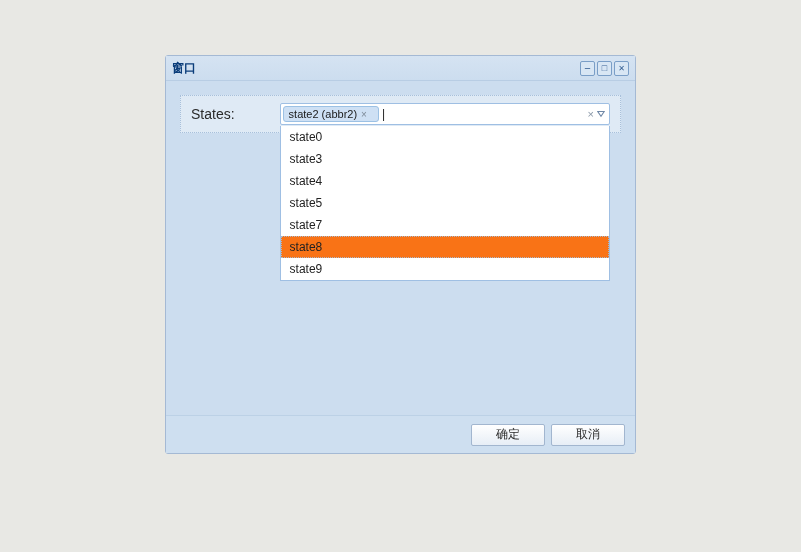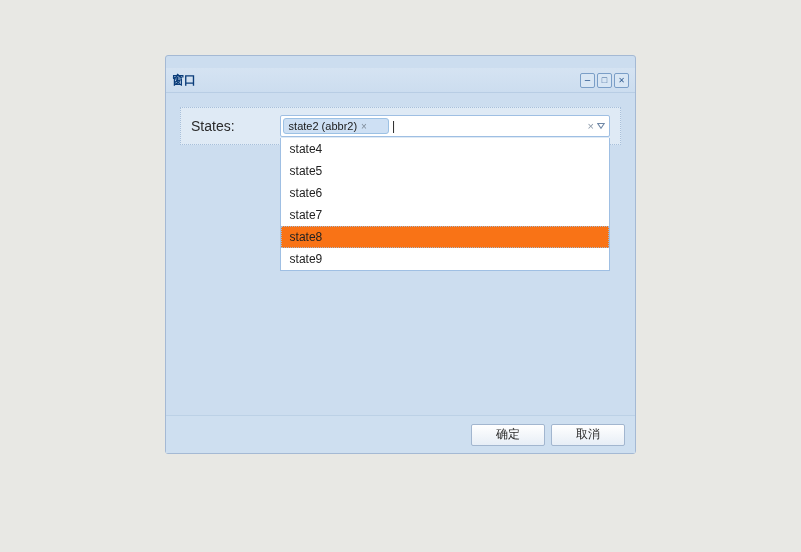--- a/index.html
+++ b/index.html
@@ -22,21 +22,20 @@
       border-radius: 3px;
     }
     .titlebar {
       height: 25px;
       display: flex;
       align-items: center;
       justify-content: space-between;
       padding: 0 6px;
       background: linear-gradient(#d5e3f2, #ccddef);
       border-bottom: 1px solid #b8cde4;
-      margin-top: 12px;
     }
     .title {
       color: #0b3d7a;
       font-weight: bold;
       font-size: 12px;
     }
     .win-tools {
       display: flex;
       gap: 2px;
     }
@@ -83,21 +82,21 @@
       align-items: center;
       background: #fff;
       border: 1px solid #9fbfe3;
       height: 22px;
       border-radius: 2px;
     }
     .tag {
       background: #cee0f4;
       border: 1px solid #9cc1e4;
       border-radius: 3px;
-      padding: 1px 19px 1px 5px;
+      padding: 1px 9px 1px 5px;
       margin: 1px 2px;
       display: flex;
       align-items: center;
       font-size: 11px;
       color: #1a1a1a;
       gap: 2px;
     }
     .tag-x {
       color: #7e8b99;
       font-size: 10px;
@@ -216,23 +215,24 @@
           <div class="field-triggers">
             <span class="trigger-x">×</span>
             <span class="trigger-down">
               <svg viewBox="0 0 10 10">
                   <path d="M1 2 L5 8 L9 2 Z" fill="none" stroke="#6f87a6" stroke-width="1.3"></path>
                 </svg>
             </span>
           </div>
         </div>
         <div class="dropdown">
+          <div class="dd-item">state0</div>
+          <div class="dd-item">state3</div>
           <div class="dd-item">state4</div>
           <div class="dd-item">state5</div>
-          <div class="dd-item">state6</div>
           <div class="dd-item">state7</div>
           <div class="dd-item hovered">state8</div>
           <div class="dd-item">state9</div>
         </div>
       </div>
     </div>
   </div>
 
   <div class="buttonbar">
     <div class="btn">确定</div>

